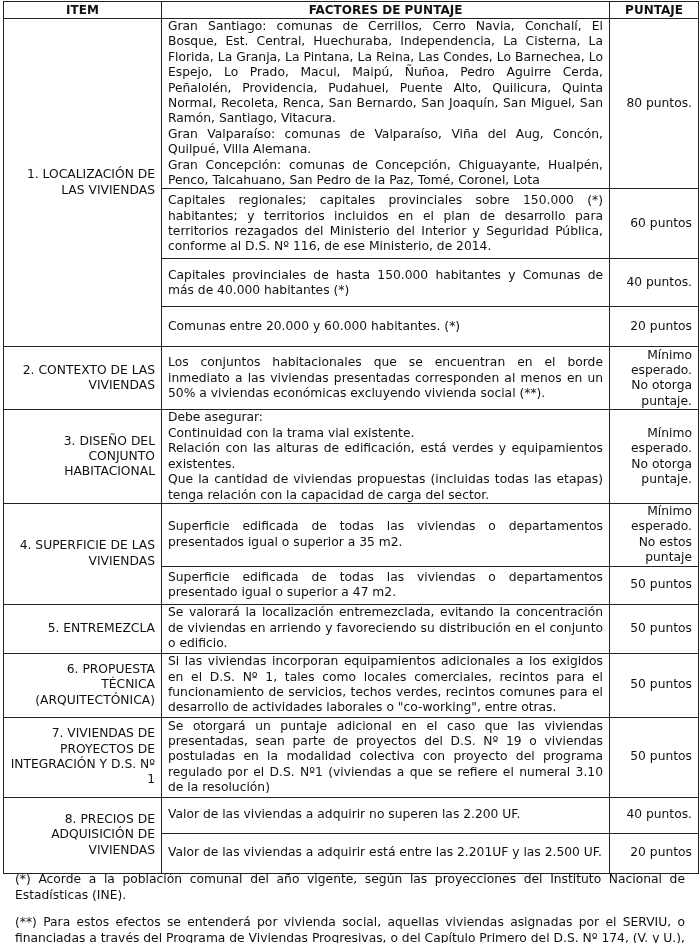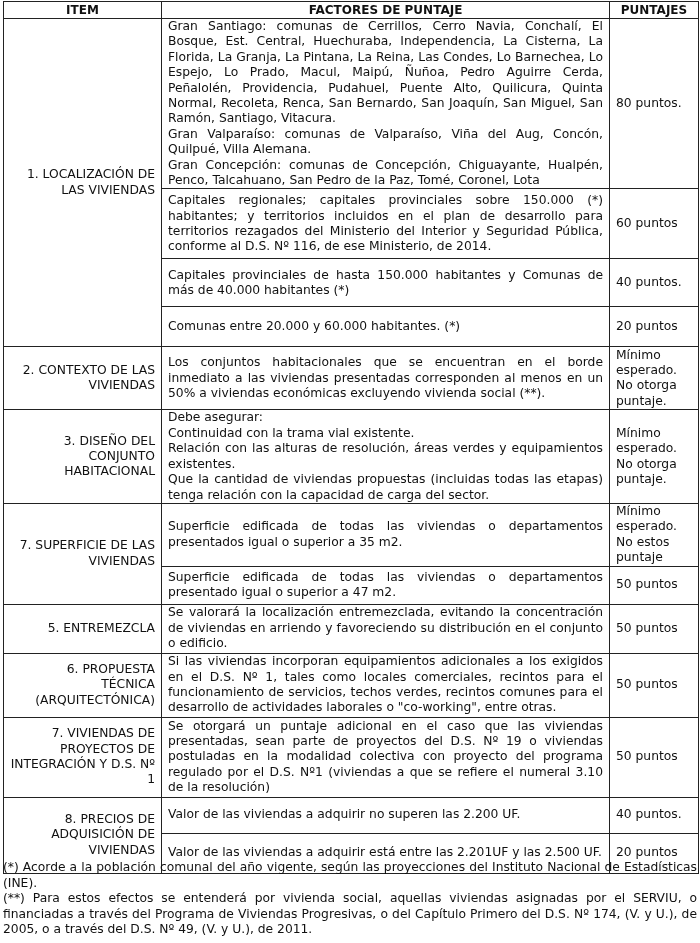--- a/index.html
+++ b/index.html
@@ -27,43 +27,43 @@
     height: 16px;
     line-height: 15px;
     font-size: 12px;
     padding: 0 2px;
   }
   col.c1 { width: 158px; }
   col.c2 { width: 448px; }
   col.c3 { width: 89px; }
   td.item { padding-left: 2px; padding-right: 4px; text-align: right; }
   td.factor { text-align: justify; text-align-last: left; padding: 0 6px 0 7px; }
-  td.points { padding: 0 4px 0 7px; text-align: left; }
+  td.points { padding: 0 4px 0 7px; text-align: right; }
   .line { display: block; }
   .footnotes {
     position: absolute; left: 3px; top: 860px; width: 694px;
     font-size: 12.3px; line-height: 15.6px;
     text-align: justify;
   }
-  .footnotes p { margin: 0; }
+  .footnotes p { margin: 12px; }
 </style>
 </head>
 <body>
 
 <table class="score">
   <colgroup>
       <col class="c1">
       <col class="c2">
       <col class="c3">
     </colgroup>
   <thead>
     <tr>
       <th>ITEM</th>
       <th>FACTORES DE PUNTAJE</th>
-      <th>PUNTAJES</th>
+      <th>PUNTAJE</th>
     </tr>
   </thead>
   <tbody>
 
     <tr style="height:168px">
       <td class="item" rowspan="4">1. LOCALIZACIÓN DE LAS VIVIENDAS</td>
       <td class="factor">
         <span class="line">Gran Santiago: comunas de Cerrillos, Cerro Navia, Conchalí, El Bosque, Est. Central, Huechuraba, Independencia, La Cisterna, La Florida, La Granja, La Pintana, La Reina, Las Condes, Lo Barnechea, Lo Espejo, Lo Prado, Macul, Maipú, Ñuñoa, Pedro Aguirre Cerda, Peñalolén, Providencia, Pudahuel, Puente Alto, Quilicura, Quinta Normal, Recoleta, Renca, San Bernardo, San Joaquín, San Miguel, San Ramón, Santiago, Vitacura.</span>
         <span class="line">Gran Valparaíso: comunas de Valparaíso, Viña del Aug, Concón, Quilpué, Villa Alemana.</span>
         <span class="line">Gran Concepción: comunas de Concepción, Chiguayante, Hualpén, Penco, Talcahuano, San Pedro de la Paz, Tomé, Coronel, Lota</span>
@@ -95,28 +95,28 @@
         <span class="line">Los conjuntos habitacionales que se encuentran en el borde inmediato a las viviendas presentadas corresponden al menos en un 50% a viviendas económicas excluyendo vivienda social (**).</span>
       </td>
       <td class="points">Mínimo esperado. No otorga puntaje.</td>
     </tr>
 
     <tr style="height:92px">
       <td class="item">3. DISEÑO DEL CONJUNTO HABITACIONAL</td>
       <td class="factor">
         <span class="line">Debe asegurar:</span>
         <span class="line">Continuidad con la trama vial existente.</span>
-        <span class="line">Relación con las alturas de resolución, áreas verdes y equipamientos existentes.</span>
+        <span class="line">Relación con las alturas de edificación, está verdes y equipamientos existentes.</span>
         <span class="line">Que la cantidad de viviendas propuestas (incluidas todas las etapas) tenga relación con la capacidad de carga del sector.</span>
       </td>
       <td class="points">Mínimo esperado. No otorga puntaje.</td>
     </tr>
 
     <tr style="height:60px">
-      <td class="item" rowspan="2">7. SUPERFICIE DE LAS VIVIENDAS</td>
+      <td class="item" rowspan="2">4. SUPERFICIE DE LAS VIVIENDAS</td>
       <td class="factor">
         <span class="line">Superficie edificada de todas las viviendas o departamentos presentados igual o superior a 35 m2.</span>
       </td>
       <td class="points">Mínimo esperado. No estos puntaje</td>
     </tr>
     <tr style="height:38px">
       <td class="factor">
         <span class="line">Superficie edificada de todas las viviendas o departamentos presentado igual o superior a 47 m2.</span>
       </td>
       <td class="points">50 puntos</td>

